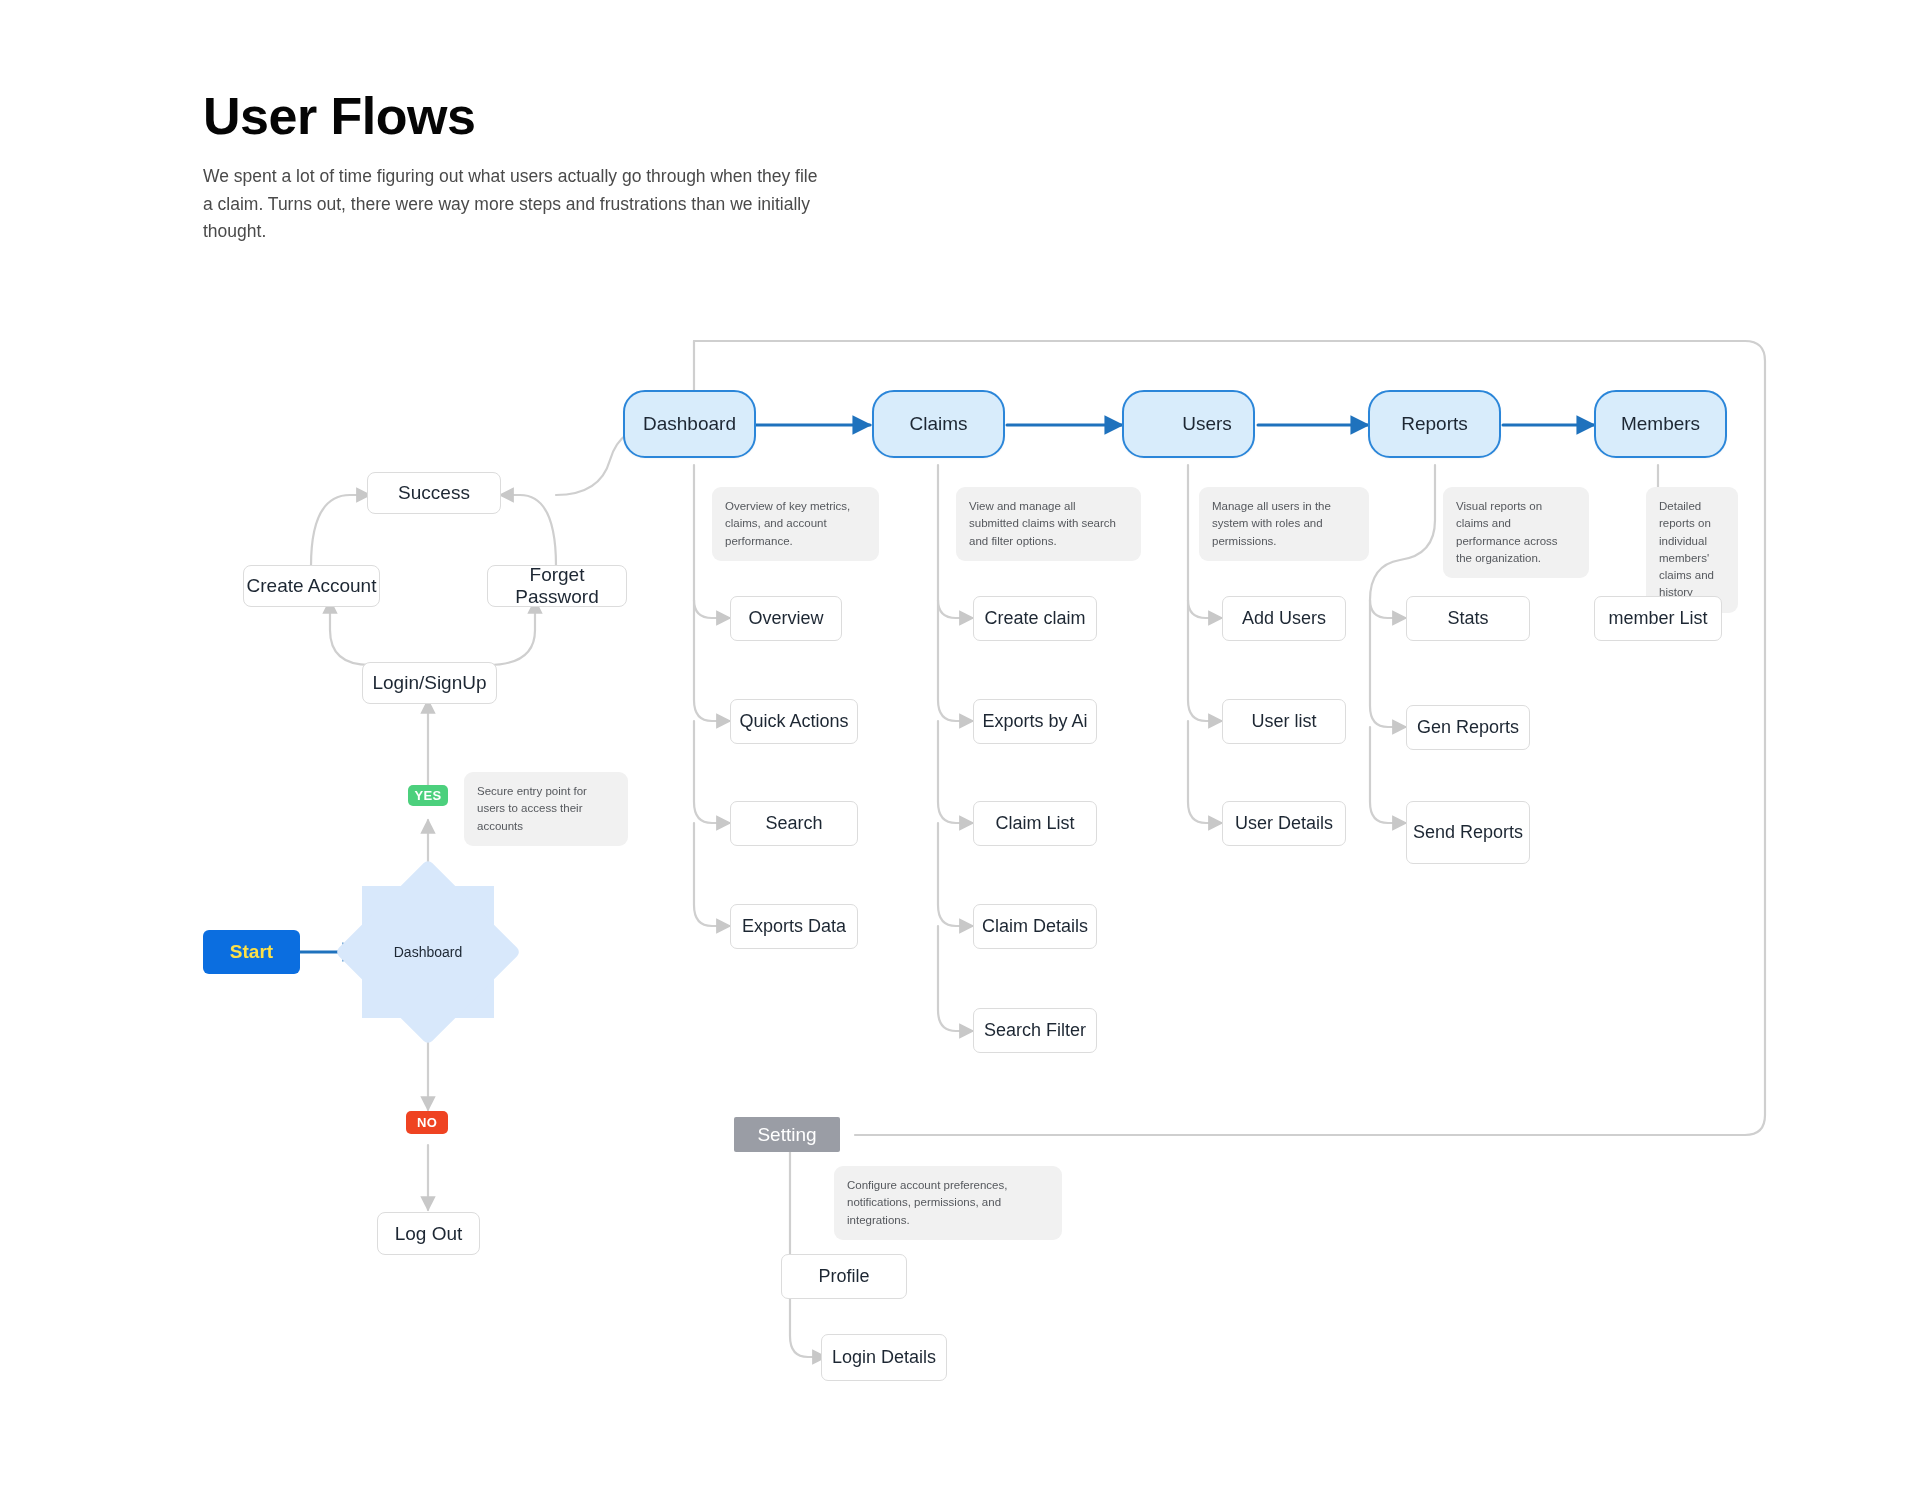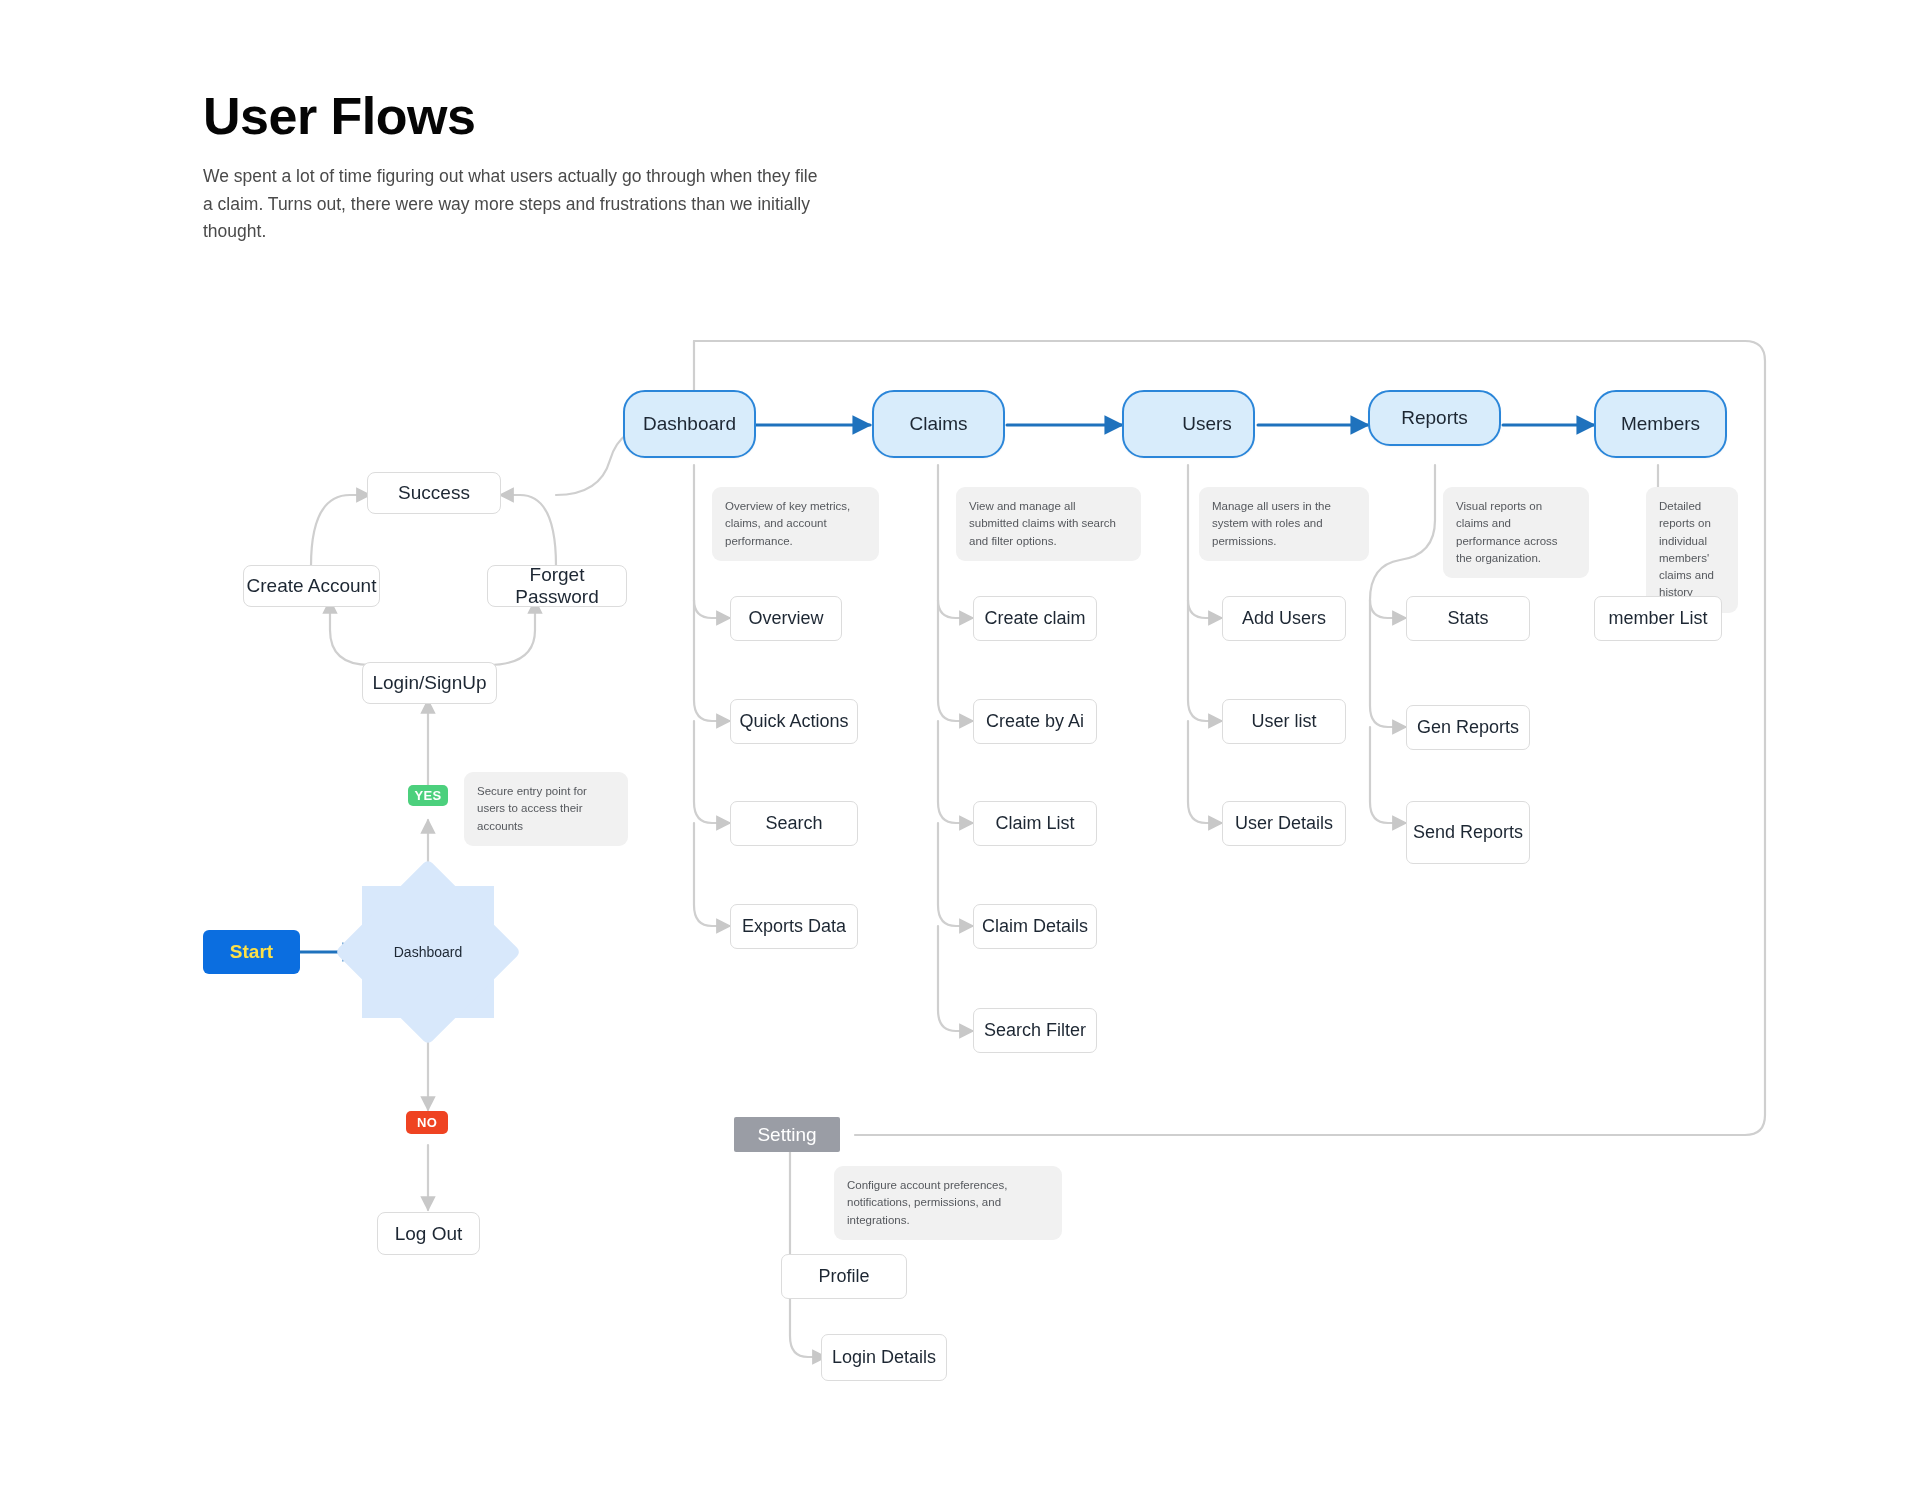--- a/index.html
+++ b/index.html
@@ -256,33 +256,33 @@
 
   <div class="node node-small" style="left:730px; top:596px; width:112px; height:45px;">Overview</div>
   <div class="node node-small" style="left:730px; top:699px; width:128px; height:45px;">Quick Actions</div>
   <div class="node node-small" style="left:730px; top:801px; width:128px; height:45px;">Search</div>
   <div class="node node-small" style="left:730px; top:904px; width:128px; height:45px;">Exports Data</div>
 
   <div class="node node-primary" style="left:872px; top:390px; width:133px; height:68px;">Claims</div>
   <div class="tooltip" style="left:956px; top:487px; width:185px;">View and manage all submitted claims with search and filter options.</div>
 
   <div class="node node-small" style="left:973px; top:596px; width:124px; height:45px;">Create claim</div>
-  <div class="node node-small" style="left:973px; top:699px; width:124px; height:45px;">Create by Ai</div>
+  <div class="node node-small" style="left:973px; top:699px; width:124px; height:45px;">Exports by Ai</div>
   <div class="node node-small" style="left:973px; top:801px; width:124px; height:45px;">Claim List</div>
   <div class="node node-small" style="left:973px; top:904px; width:124px; height:45px;">Claim Details</div>
   <div class="node node-small" style="left:973px; top:1008px; width:124px; height:45px;">Search Filter</div>
 
   <div class="node node-primary" style="left:1122px; top:390px; width:133px; height:68px;padding-left:37px;">Users</div>
   <div class="tooltip" style="left:1199px; top:487px; width:170px;">Manage all users in the system with roles and permissions.</div>
 
   <div class="node node-small" style="left:1222px; top:596px; width:124px; height:45px;">Add Users</div>
   <div class="node node-small" style="left:1222px; top:699px; width:124px; height:45px;">User list</div>
   <div class="node node-small" style="left:1222px; top:801px; width:124px; height:45px;">User Details</div>
 
-  <div class="node node-primary" style="left:1368px; top:390px; width:133px; height:56px;">Reports</div>
+  <div class="node node-primary" style="left:1368px; top:390px; width:133px; height:68px;">Reports</div>
   <div class="tooltip" style="left:1443px; top:487px; width:146px;">Visual reports on claims and performance across the organization.</div>
 
   <div class="node node-small" style="left:1406px; top:596px; width:124px; height:45px;">Stats</div>
   <div class="node node-small" style="left:1406px; top:705px; width:124px; height:45px;">Gen Reports</div>
   <div class="node node-small" style="left:1406px; top:801px; width:124px; height:63px;text-align:right;">Send Reports</div>
 
   <div class="node node-primary" style="left:1594px; top:390px; width:133px; height:68px;">Members</div>
   <div class="tooltip" style="left:1646px; top:487px; width:92px;">Detailed reports on individual members' claims and history</div>
 
   <div class="node node-small" style="left:1594px; top:596px; width:128px; height:45px;">member List</div>

